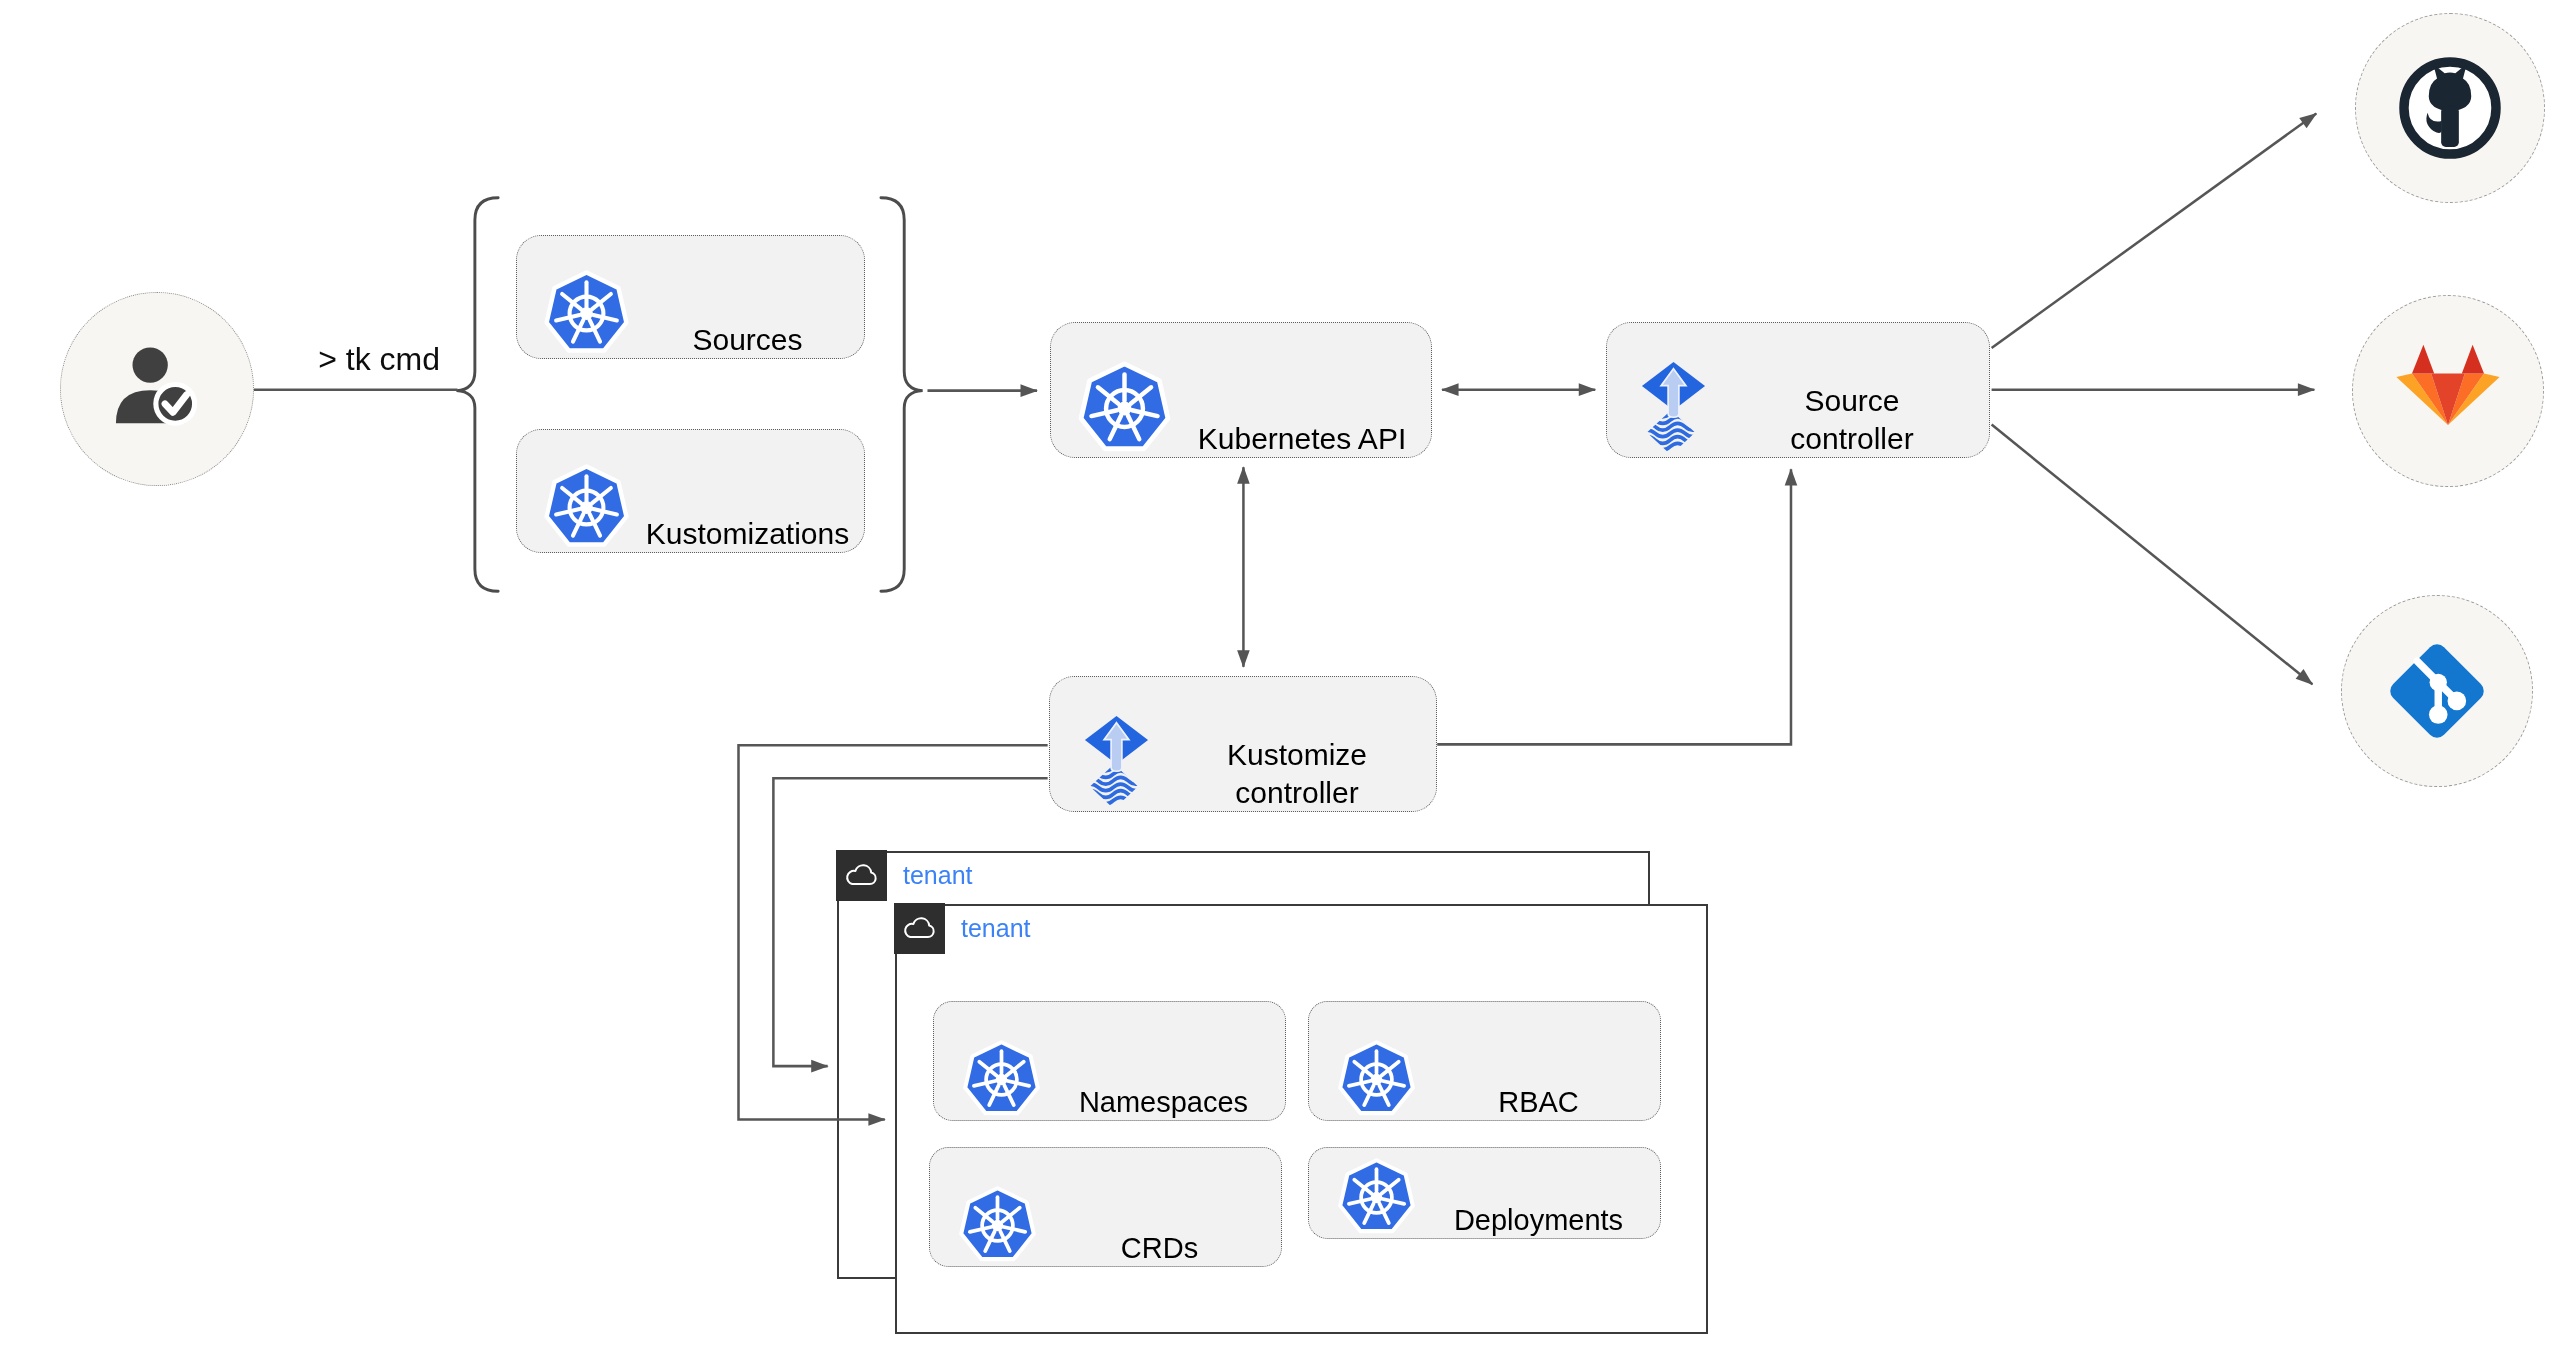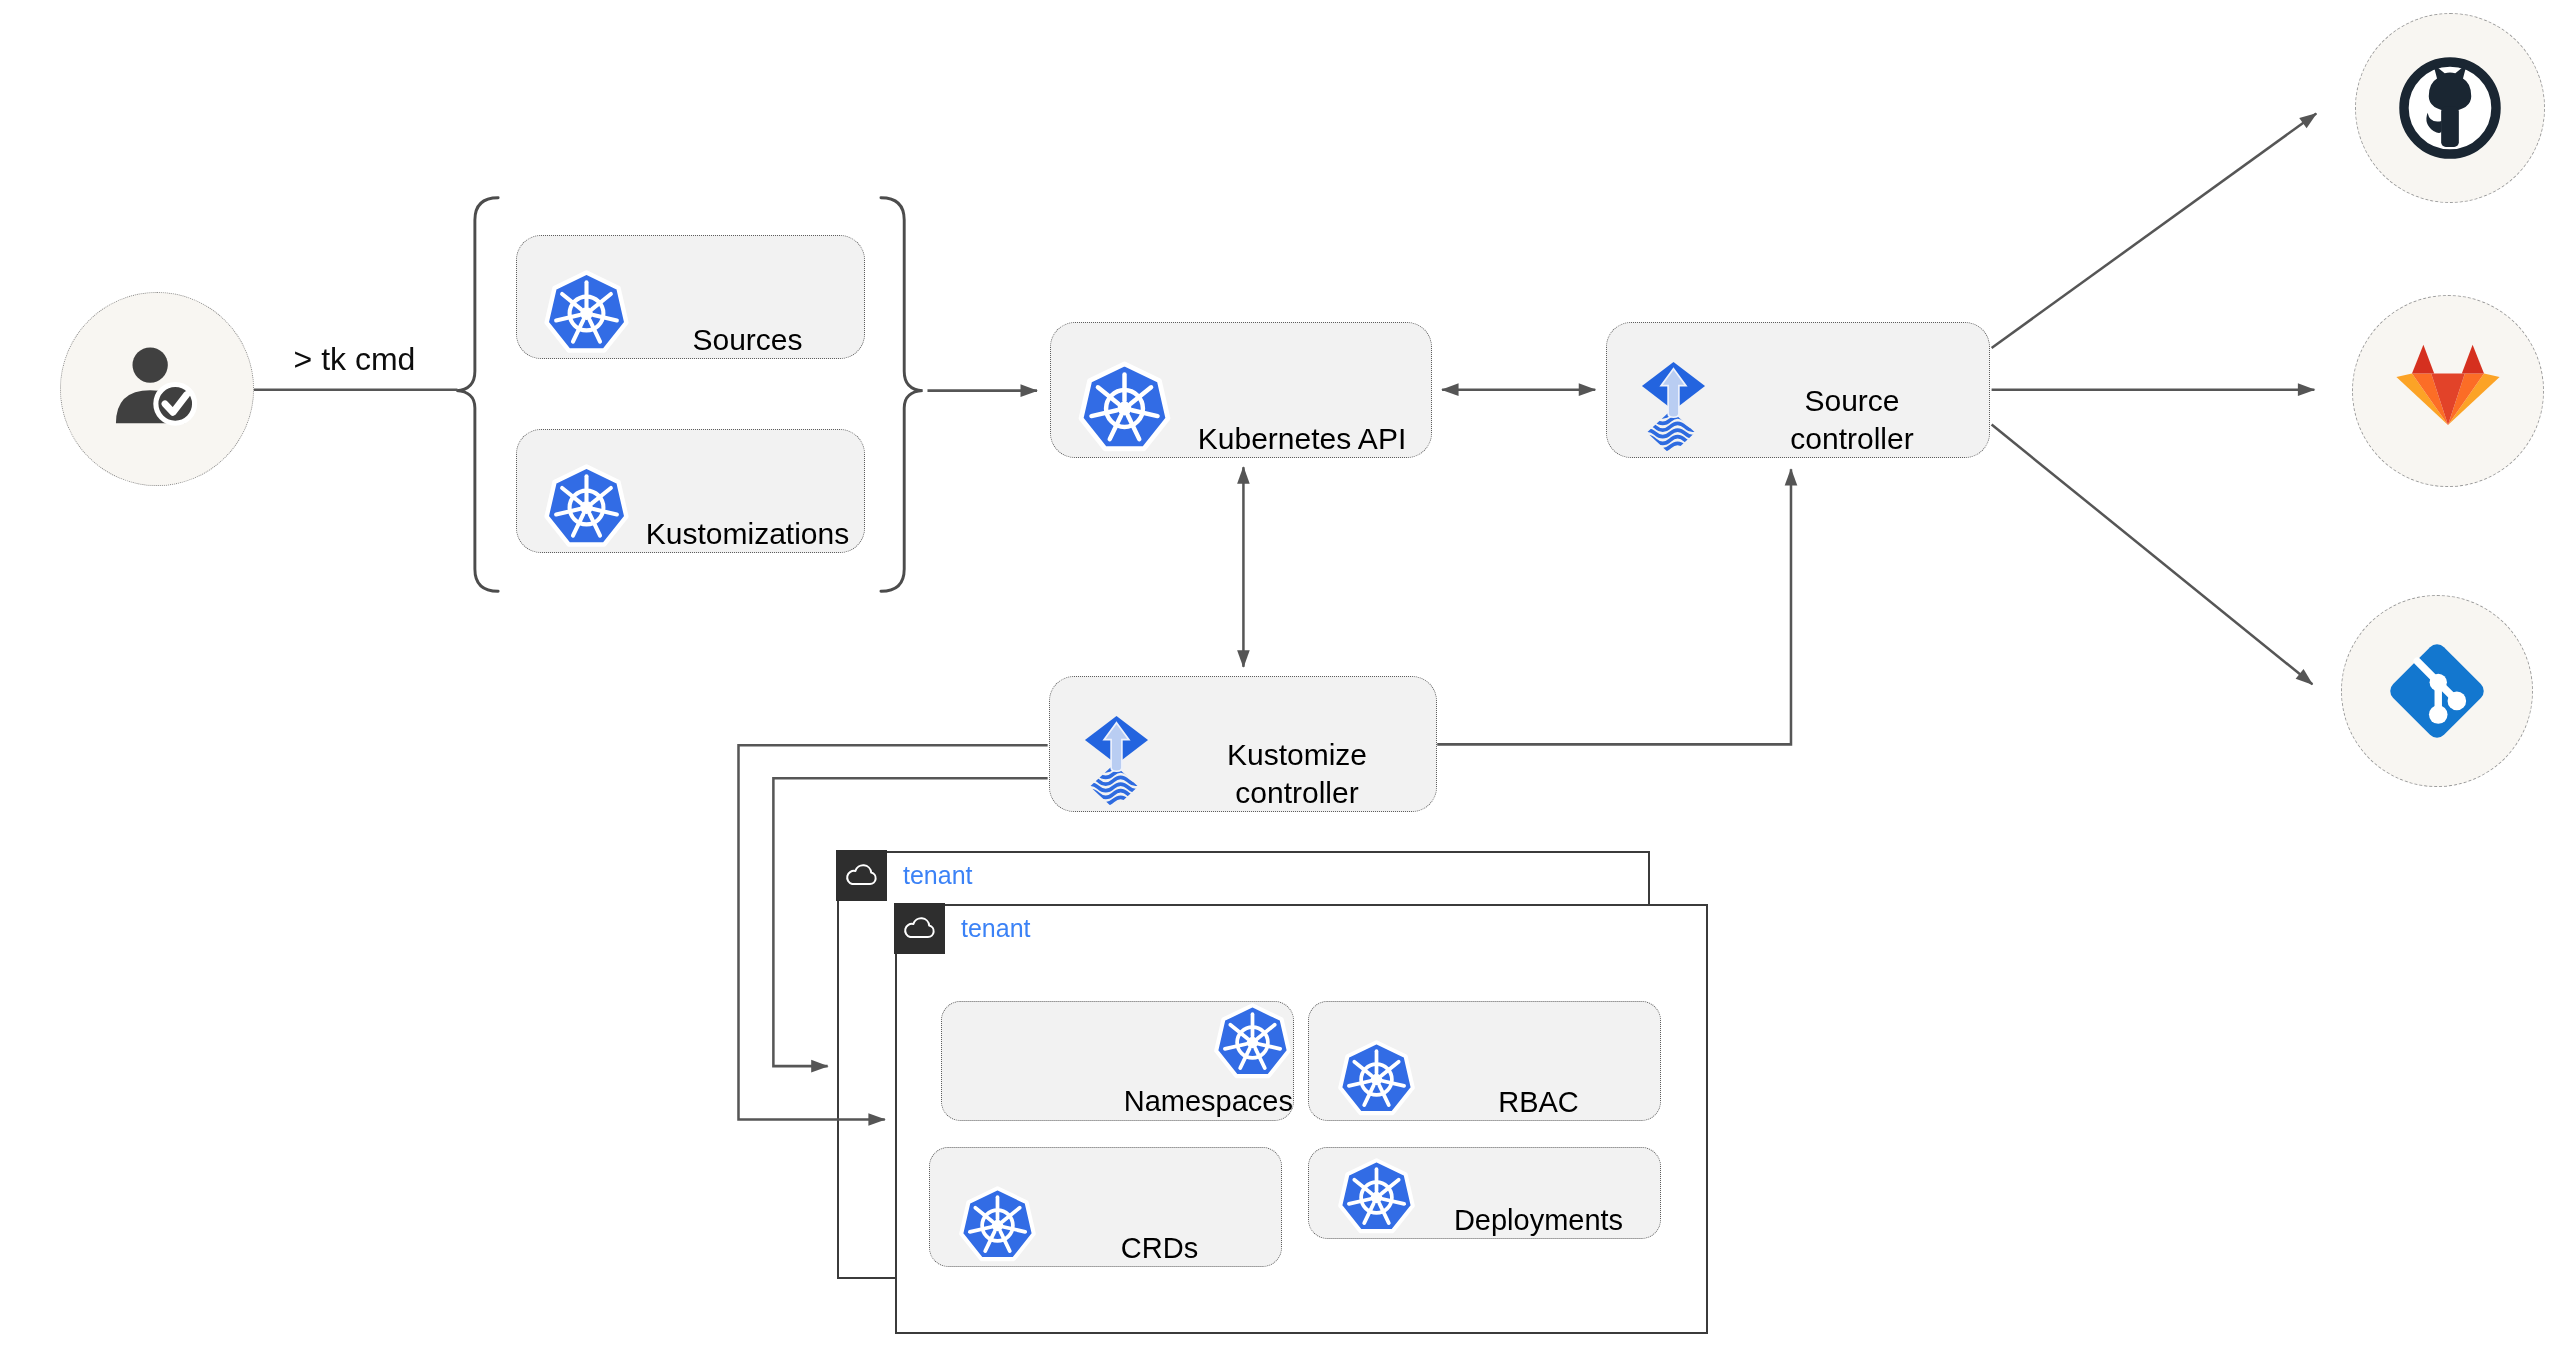--- a/index.html
+++ b/index.html
@@ -26,21 +26,21 @@
   
   .circle{
     position:absolute;box-sizing:border-box;border-radius:50%;
     display:flex;align-items:center;justify-content:center;z-index:2;
     background:#f8f6f2;
   }
   .actor{border:1.9px dotted #8a8a8a;}
   .provider{border:1.9px dashed #9c9c9c;}
 
   .cmdlabel{
-    position:absolute;left:269px;top:341px;width:171px;text-align:center;
+    position:absolute;left:269px;top:341px;width:171px;text-align:right;
     font-size:32px;color:#0d0d0d;z-index:3;
   }
 
   
   .tenant{position:absolute;box-sizing:border-box;background:#fff;border:2.9px solid #3b3b3b;}
   .tenant-back{left:837px;top:851px;width:813px;height:428px;z-index:2;}
   .tenant-front{left:895px;top:904px;width:813px;height:430px;z-index:3;}
   .tenant .hdr{
     position:absolute;left:-2.9px;top:-2.9px;width:51px;height:51px;background:#2e2e2e;
     display:flex;align-items:center;justify-content:center;
@@ -211,21 +211,21 @@
   </div>
 
   <div class="tenant tenant-front">
     <span class="hdr">
       <svg width="37" height="35" viewBox="0 0 48 40">
         <use href="#sym-cloud"></use>
       </svg>
     </span>
     <span class="tlabel">tenant</span>
 
-    <div class="node small" style="left:44px;top:95px;width:353px;height:120px;flex-direction:column;">
+    <div class="node small" style="left:36px;top:95px;width:353px;height:120px;">
       <span class="icon">
         <svg width="81" height="81" viewBox="0 0 100 100">
             <use href="#sym-k8s"></use>
           </svg>
       </span>
       <span class="lbl">
           <span>Namespaces</span>
         </span>
     </div>
 

